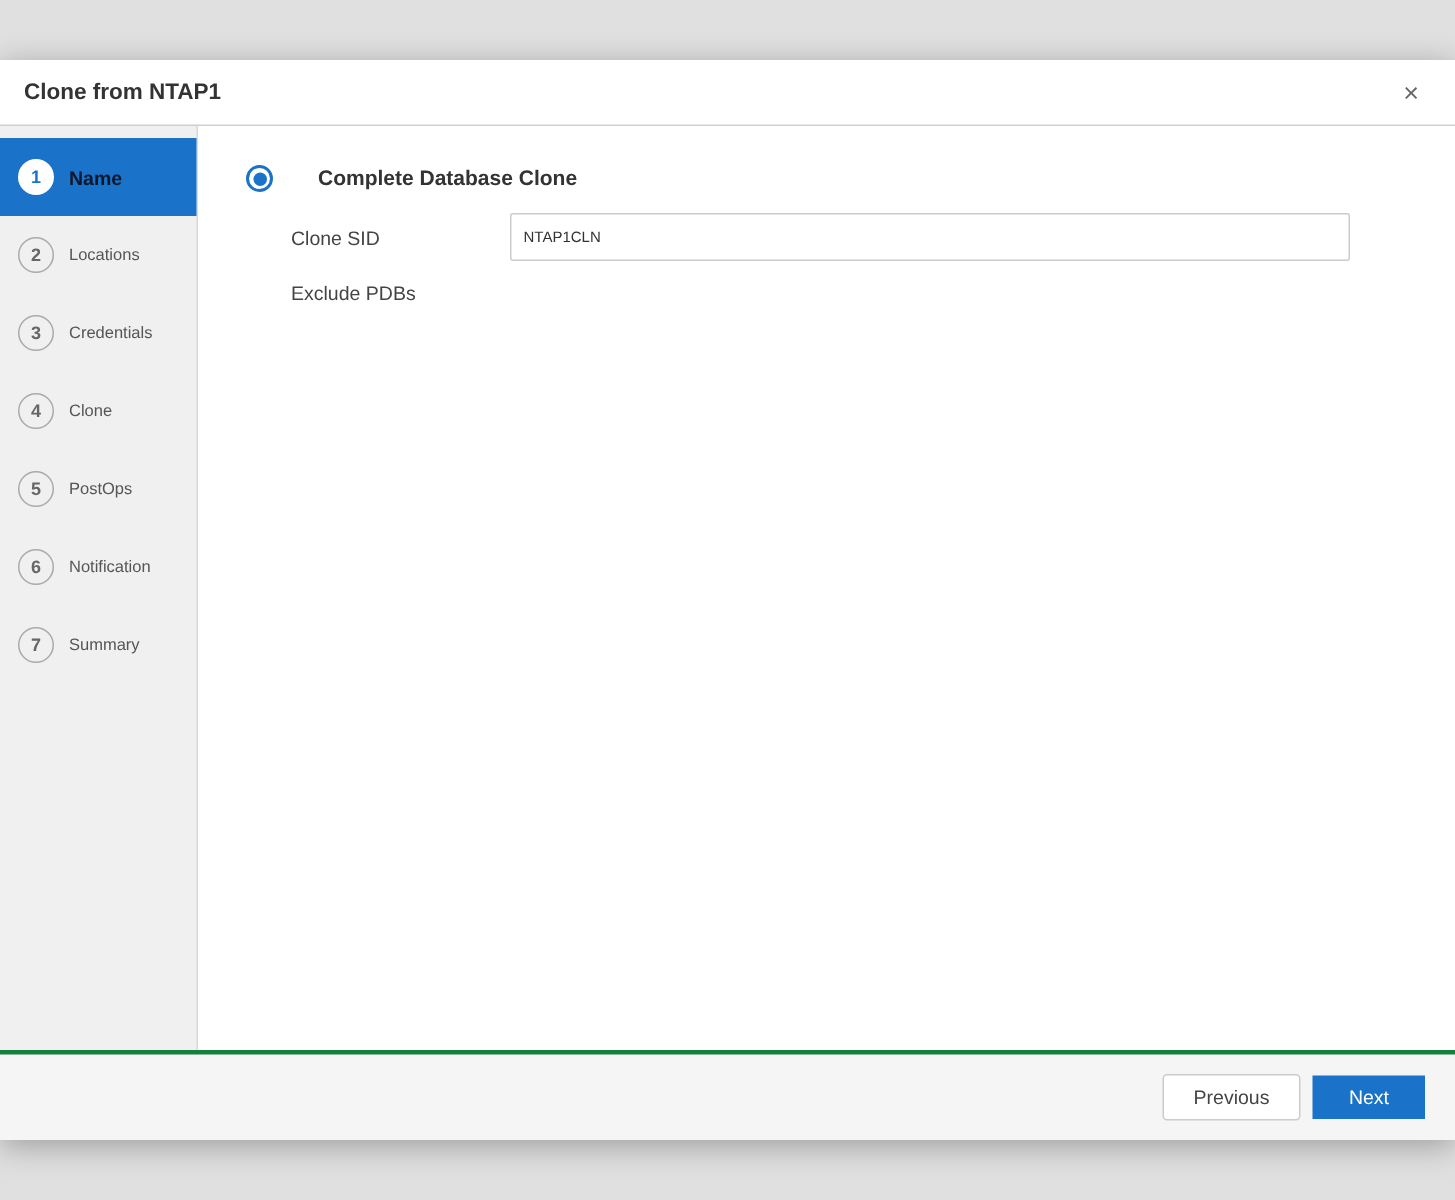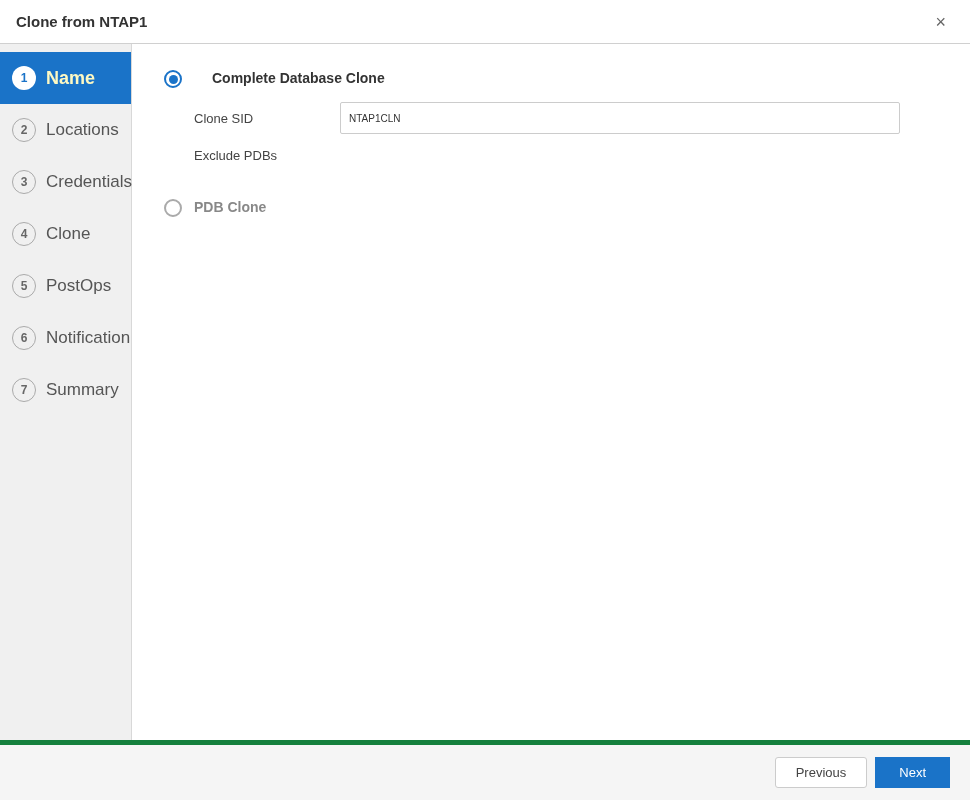--- a/index.html
+++ b/index.html
@@ -13,21 +13,21 @@
       width: 970px;
       height: 800px;
       background: #e0e0e0;
       display: flex;
       align-items: center;
       justify-content: center;
     }
 
     .dialog {
       width: 970px;
-      height: 800px;
+      height: 720px;
       background: #f5f5f5;
       display: flex;
       flex-direction: column;
       box-shadow: 0 4px 20px rgba(0,0,0,0.3);
     }
 
     .dialog-header {
       display: flex;
       align-items: center;
       justify-content: space-between;
@@ -97,27 +97,27 @@
       color: #1a73c8;
     }
 
     .sidebar-item:not(.active) .step-badge {
       background: transparent;
       border: 1px solid #aaa;
       color: #666;
     }
 
     .sidebar-item.active .step-label {
-      color: #fef9c3;
-      font-size: 18px;
+      color: #0f172a;
+      font-size: 13px;
       font-weight: 600;
     }
 
     .step-label {
-      font-size: 17px;
+      font-size: 11px;
       color: #555;
     }
 
     .main-content {
       flex: 1;
       background: #fff;
       padding: 24px 32px;
       overflow-y: auto;
     }
 
@@ -198,24 +198,25 @@
 
     .pdb-label {
       font-size: 14px;
       font-weight: 600;
       color: #888;
       padding-top: 2px;
     }
 
     .dialog-footer {
       display: flex;
+      align-items: center;
       justify-content: flex-end;
       padding: 12px 20px;
       background: #f5f5f5;
-      border-top: 5px solid #15803d;
+      border-top: 3px solid #15803d;
       gap: 8px;
       flex-shrink: 0;
       height: 60px;
     }
 
     .btn-previous {
       padding: 7px 20px;
       border: 1px solid #ccc;
       background: #fff;
       color: #444;
@@ -287,26 +288,20 @@
           <div class="form-group">
             <span class="form-label">Clone SID</span>
             <input class="form-input" type="text" value="NTAP1CLN" style="">
           </div>
           <div class="form-group">
             <span class="form-label">Exclude PDBs</span>
           </div>
         </div>
       </div>
 
-      <div class="section-option">
-        <div class="radio-btn unselected"></div>
-        <div class="option-content">
-          <div class="pdb-label">PDB Clone</div>
-        </div>
-      </div>
     </div>
   </div>
 
   <div class="dialog-footer">
     <button class="btn-previous">Previous</button>
     <button class="btn-next">Next</button>
   </div>
 </div>
 
 </body></html>

